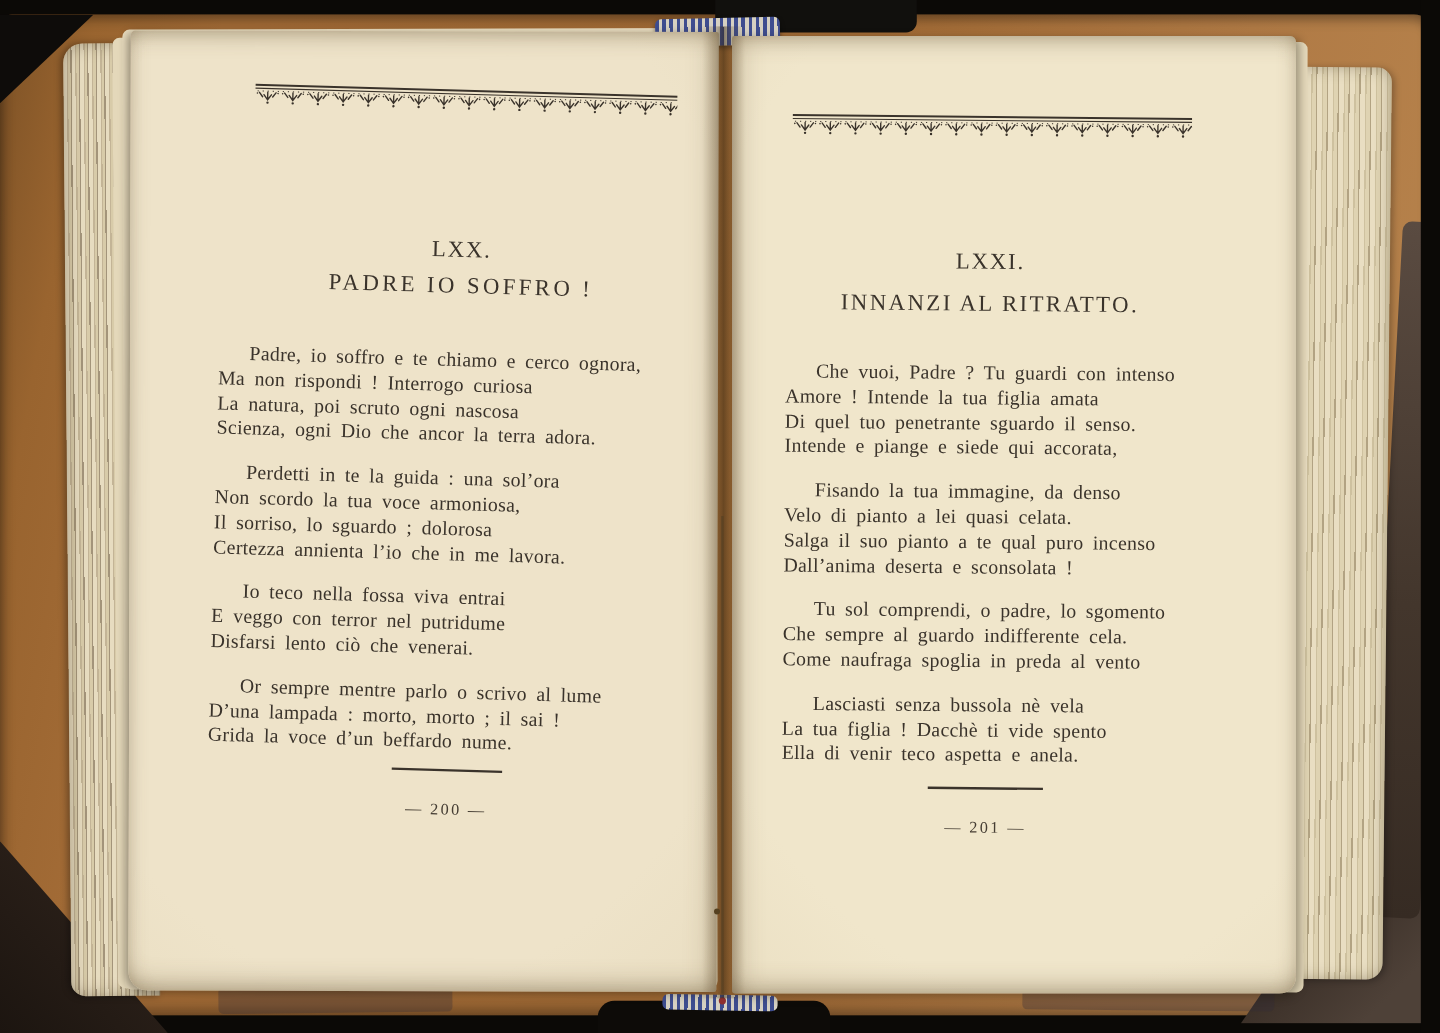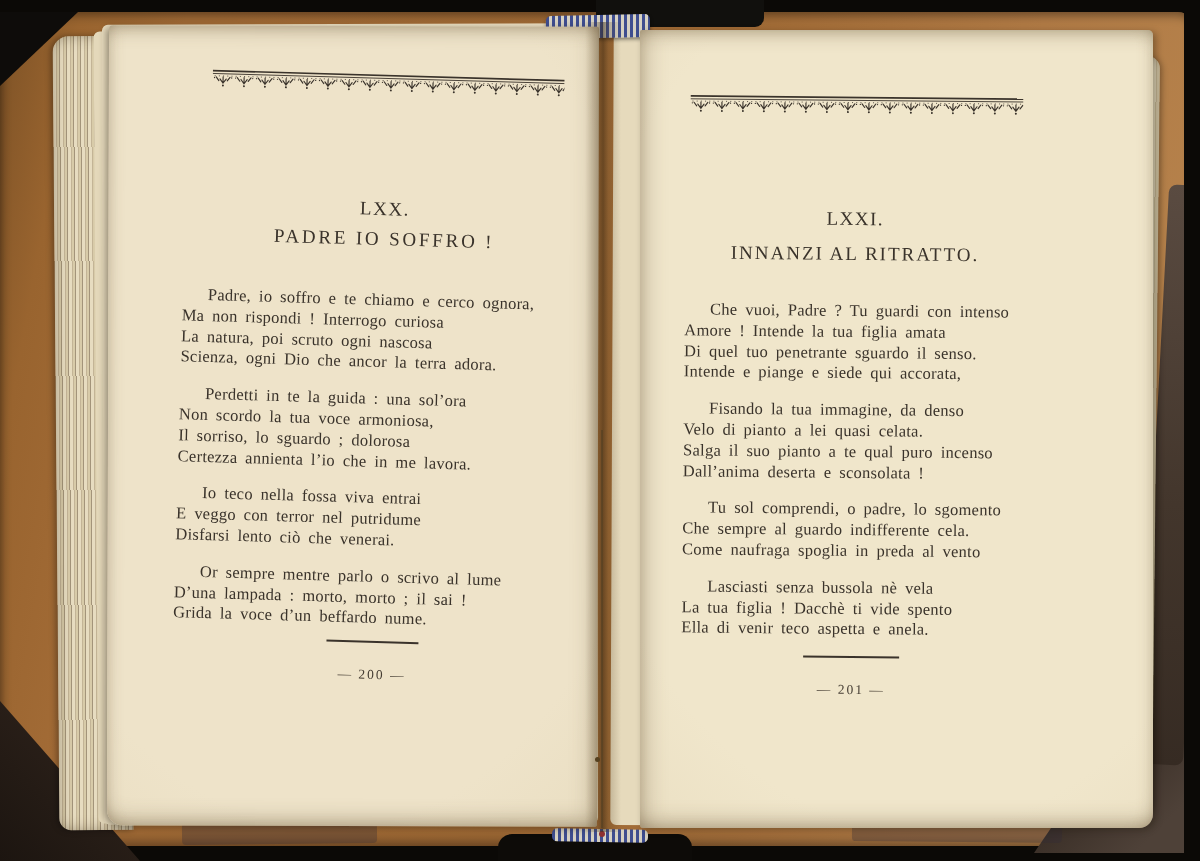--- a/index.html
+++ b/index.html
@@ -69,21 +69,21 @@
   
   .page{position:absolute;z-index:5;}
   .page-left{left:108px;top:26px;width:490px;height:800px;border-radius:4px 2px 2px 16px;
     transform:rotate(.15deg);
     background:radial-gradient(120% 100% at 45% 45%,var(--paper) 55%,#e6dabc 85%,var(--paper-deep) 100%);
     box-shadow:-3px 2px 7px rgba(30,22,10,.4),
       inset -16px 0 24px -14px rgba(95,75,45,.4),
       inset 0 16px 20px -15px rgba(95,75,45,.45),
       inset 0 -18px 22px -15px rgba(95,75,45,.45),
       inset 10px 0 18px -12px rgba(95,75,45,.3);}
-  .page-right{left:640px;top:30px;width:513px;height:798px;border-radius:2px 5px 14px 3px;
+  .page-right{left:610px;top:30px;width:470px;height:798px;border-radius:2px 5px 14px 3px;
     background:radial-gradient(120% 100% at 55% 45%,#f0e6cb 55%,#e7dbbd 85%,#dccfae 100%);
     box-shadow:3px 2px 7px rgba(30,22,10,.35),
       inset 16px 0 24px -14px rgba(95,75,45,.42),
       inset 0 16px 20px -15px rgba(95,75,45,.45),
       inset 0 -18px 22px -15px rgba(95,75,45,.45),
       inset -10px 0 18px -12px rgba(95,75,45,.3);}
   .gutter{position:absolute;left:585px;top:22px;width:36px;height:810px;z-index:6;pointer-events:none;
     background:linear-gradient(90deg,rgba(80,60,30,0) 0%,rgba(80,60,30,.26) 35%,rgba(50,36,16,.5) 50%,rgba(80,60,30,.26) 65%,rgba(80,60,30,0) 100%);}
   .thread{position:absolute;left:601px;top:430px;width:2px;height:398px;z-index:6;
     background:rgba(80,62,35,.55);}

